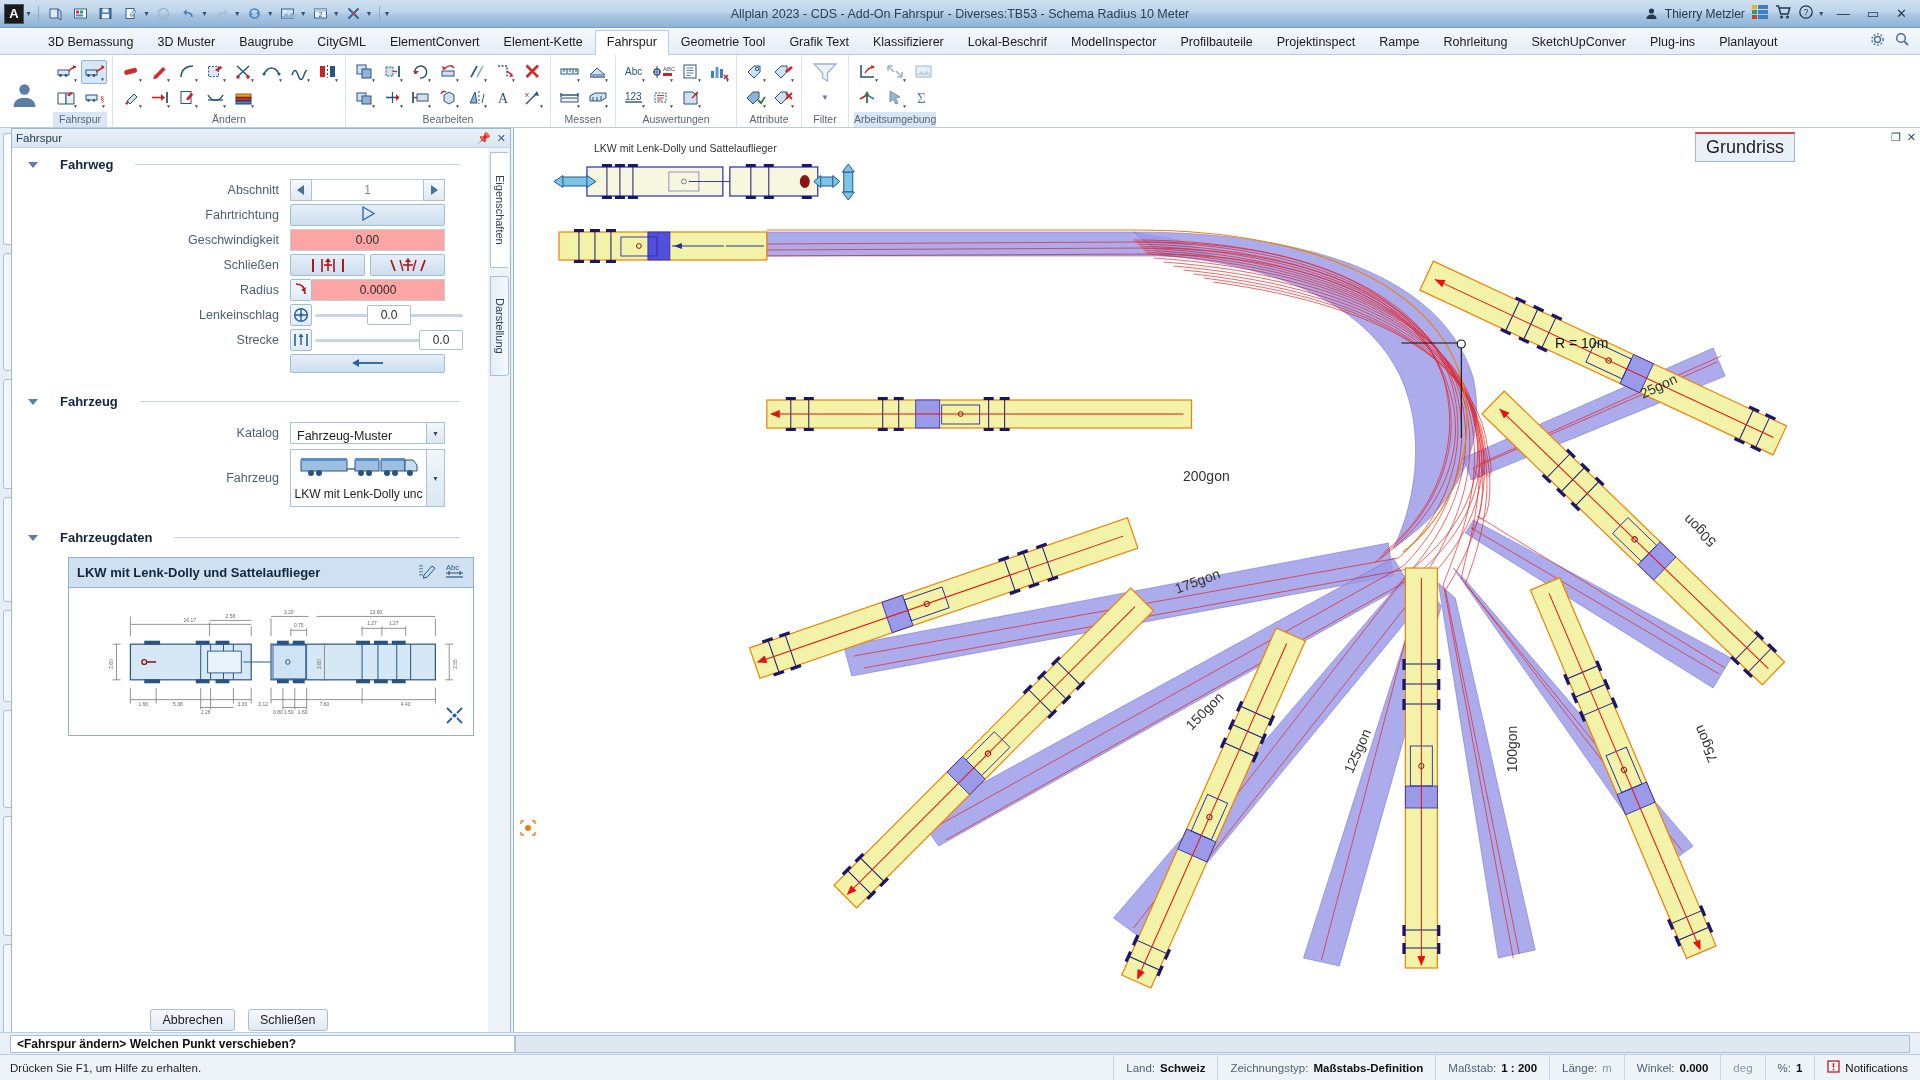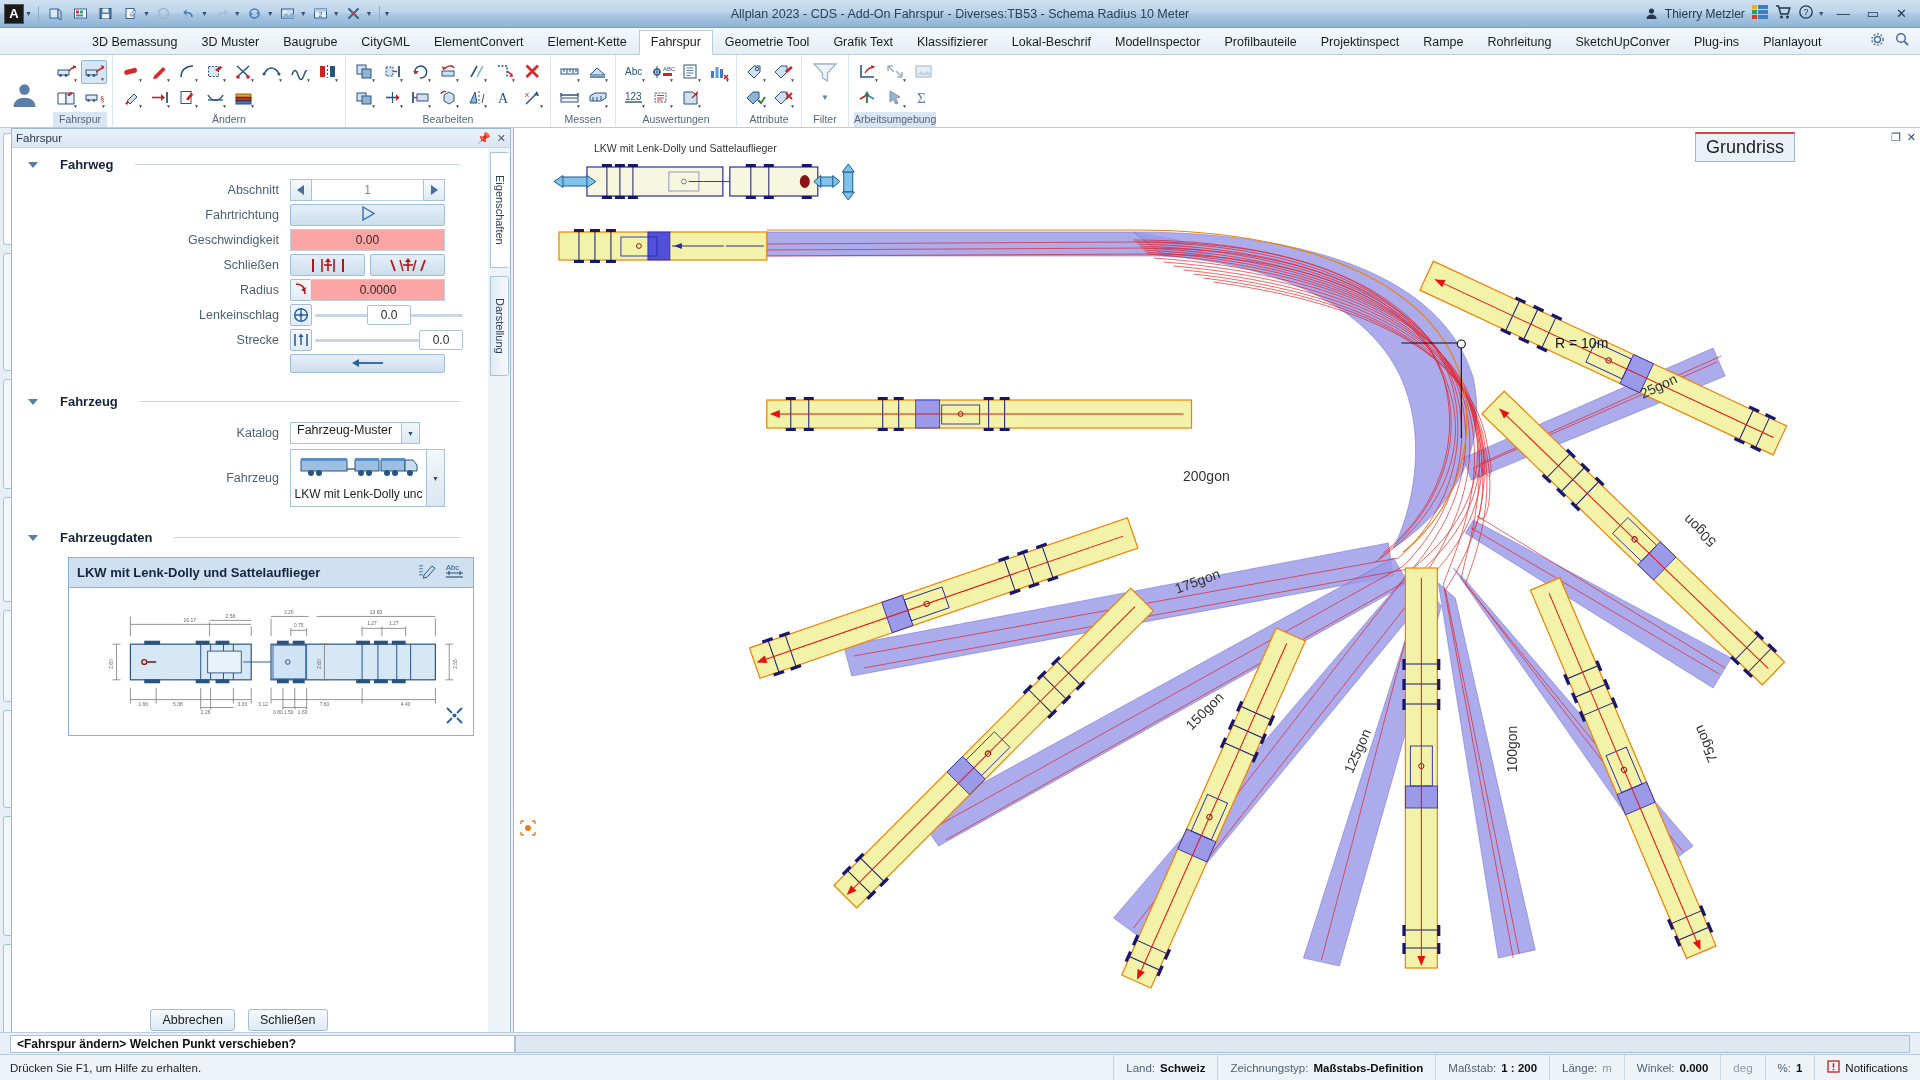--- a/index.html
+++ b/index.html
@@ -40,21 +40,21 @@
     padding-right:8px; font-size:12px; color:#24384f; z-index:3;
   }
   .user-ico { width:13px; height:13px; }
   .win-btn { font-size:13px; color:#24384f; padding:0 5px; }
 
   
   .ribbon-tabs {
     position:absolute; left:0; top:28px; width:1920px; height:27px;
     background: linear-gradient(to bottom,#f4f8fc,#e4edf6);
     border-bottom:1px solid #b9cde0;
-    display:flex; align-items:flex-end; padding-left:80px;
+    display:flex; align-items:flex-end; padding-left:36px;
     font-size:12.5px; color:#1b1b1b;
   }
   .rtab { padding:4px 11px 5px; white-space:nowrap; border:1px solid transparent; border-bottom:none; }
   .rtab.active {
     background:#fff; border-color:#b9cde0; border-bottom:1px solid #fff;
     position:relative; z-index:2; margin-bottom:-1px;
   }
   .rtab-icons { margin-left:auto; display:flex; gap:10px; padding:0 10px 4px; color:#4a6f99; }
 
   
@@ -160,22 +160,22 @@
   .sliderwrap { width:155px; height:22px; display:flex; align-items:center; position:relative; }
   .strack { position:absolute; left:0; right:0; height:3px; background:#c8d6e3; border-radius:2px; }
   .sthumb {
     position:relative; width:44px; height:20px; background:#fff;
     border:1px solid #a9c2da; border-radius:2px;
     display:flex; align-items:center; justify-content:center;
     font-size:12px; color:#2a2a2a;
   }
 
   .selbox {
-    width:130px; height:22px; background:#fff; border:1px solid #a9c2da;
-    display:flex; align-items:flex-start; font-size:12.5px; color:#1e1e1e; padding-left:6px;
+    width:155px; height:22px; background:#fff; border:1px solid #a9c2da;
+    display:flex; align-items:flex-end; font-size:12.5px; color:#1e1e1e; padding-left:6px;
   }
   .selarrow {
     margin-left:auto; width:18px; height:20px;
     background:linear-gradient(to bottom,#f2f7fb,#dbe7f2); border-left:1px solid #a9c2da;
     display:flex; align-items:center; justify-content:center; font-size:7px; color:#2d4a6b;
   }
   .vehbox {
     width:155px; background:#fff; border:1px solid #a9c2da; display:flex;
   }
   .vehmain { flex:1; display:flex; flex-direction:column; align-items:center; padding:4px 0 2px; }

